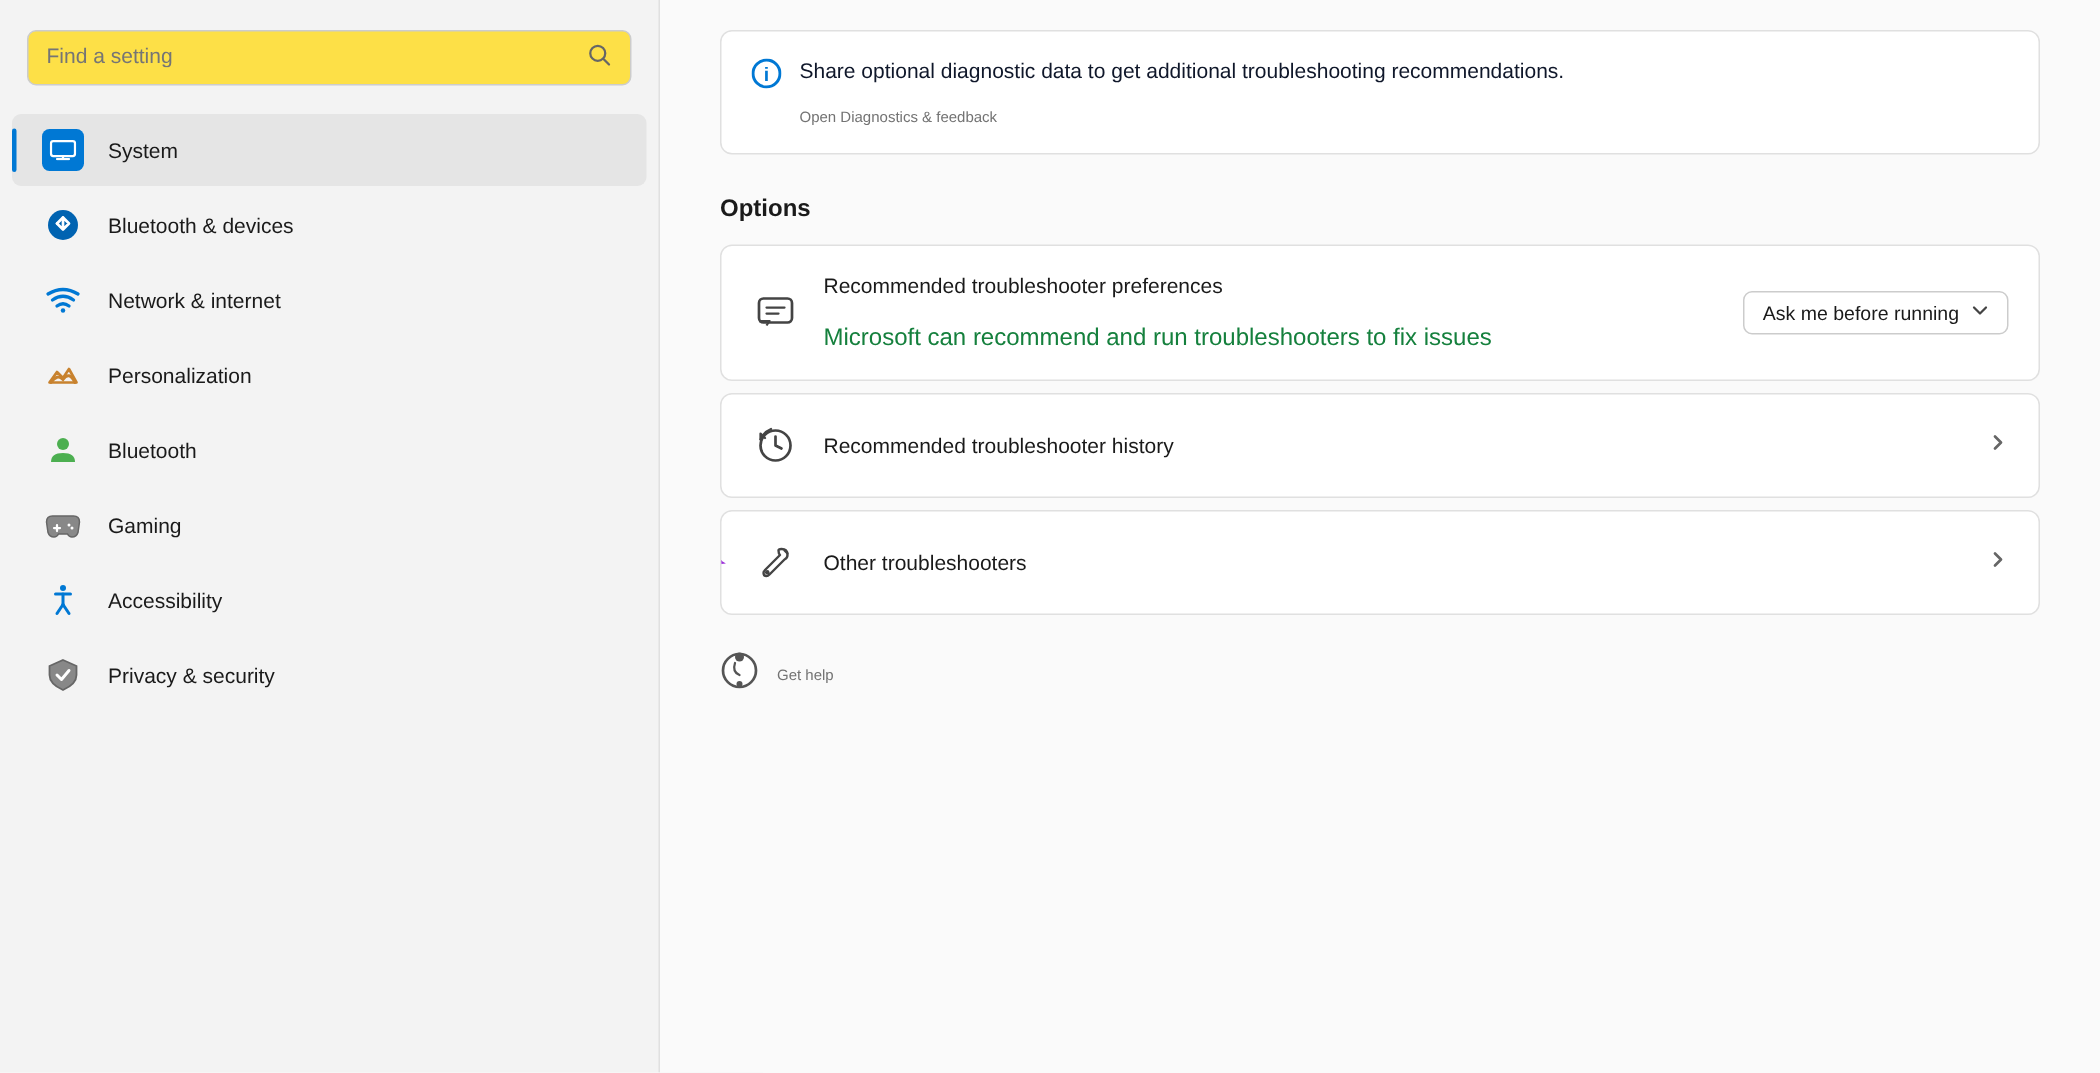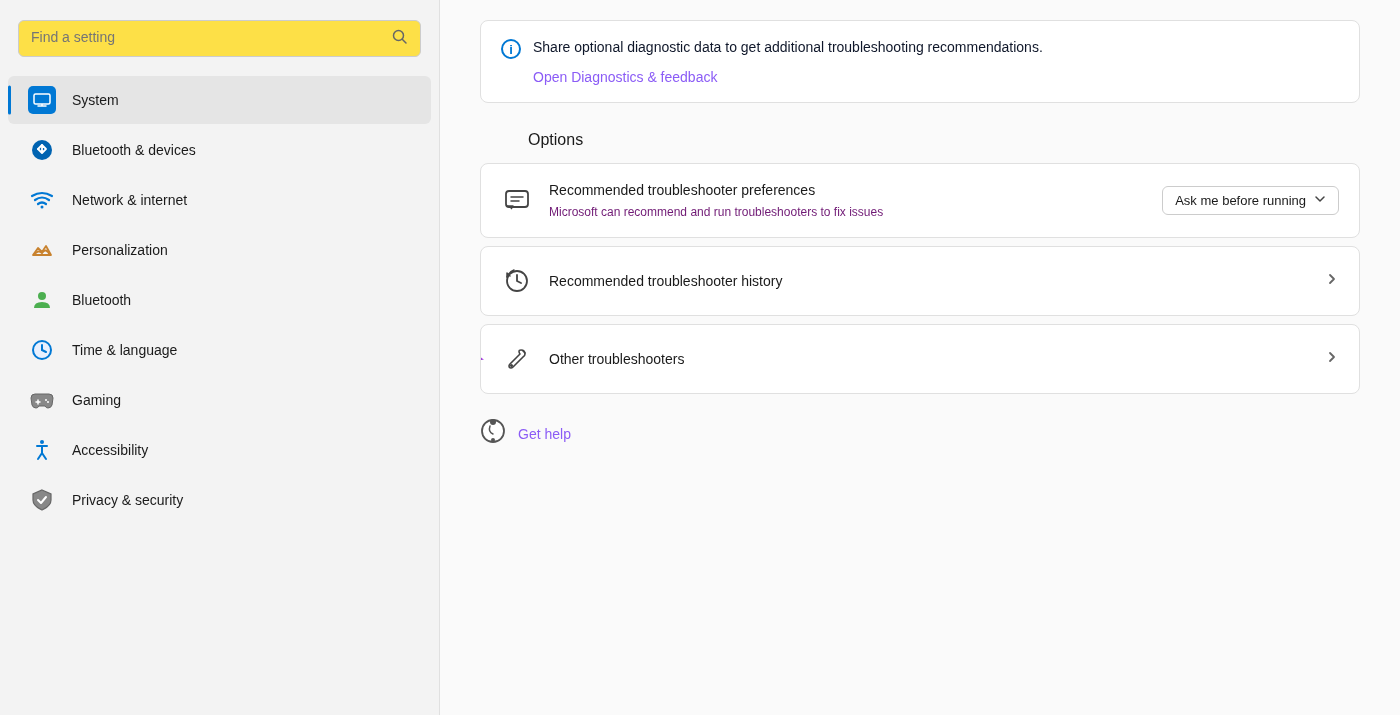--- a/index.html
+++ b/index.html
@@ -127,33 +127,32 @@
     }
 
     .info-desc {
       font-size: 14px;
       color: #0f172a;
       line-height: 1.5;
       margin-bottom: 10px;
     }
 
     .link-text {
-      color: #8b5cf6;
-      font-size: 14px;
+      color: #737373;
+      font-size: 10px;
       cursor: pointer;
       text-decoration: none;
     }
 
     
     .section-title {
       font-size: 16px;
-      font-weight: 400;
+      font-weight: 700;
       color: #1a1a1a;
       margin-bottom: 14px;
-      margin-left: 48px;
     }
 
     .option-card {
       background: #fff;
       border: 1px solid #e0e0e0;
       border-radius: 8px;
       margin-bottom: 8px;
       overflow: hidden;
     }
 
@@ -180,23 +179,23 @@
       flex: 1;
     }
 
     .option-title {
       font-size: 14px;
       font-weight: 500;
       color: #1a1a1a;
     }
 
     .option-desc {
-      font-size: 12px;
-      color: #701a75;
-      margin-top: 7px;
+      font-size: 16px;
+      color: #15803d;
+      margin-top: 19px;
     }
 
     .option-control {
       display: flex;
       align-items: center;
       gap: 6px;
     }
 
     .dropdown-btn {
       border: 1px solid #ccc;
@@ -318,30 +317,20 @@
   <div class="nav-item">
     <div class="nav-icon">
       <svg width="24" height="24" viewBox="0 0 24 24" fill="none">
         <circle cx="12" cy="8" r="4" fill="#4CAF50"></circle>
         <path d="M4 20 Q4 14 12 14 Q20 14 20 20" fill="#4CAF50"></path>
       </svg>
     </div>
     <span class="nav-label">Bluetooth</span>
   </div>
 
-  <div class="nav-item">
-    <div class="nav-icon">
-      <svg width="24" height="24" viewBox="0 0 24 24" fill="none">
-        <circle cx="12" cy="12" r="9" stroke="#0078d4" stroke-width="2" fill="#e8f0fe"></circle>
-        <line x1="12" y1="7" x2="12" y2="12" stroke="#0078d4" stroke-width="2" stroke-linecap="round"></line>
-        <line x1="12" y1="12" x2="16" y2="14" stroke="#0078d4" stroke-width="2" stroke-linecap="round"></line>
-      </svg>
-    </div>
-    <span class="nav-label">Time &amp; language</span>
-  </div>
 
   <div class="nav-item">
     <div class="nav-icon">
       <svg width="26" height="20" viewBox="0 0 26 20" fill="none">
         <path d="M2 8 Q2 4 6 4 L20 4 Q24 4 24 8 L23 15 Q22 18 19 18 Q17 18 16 16 L10 16 Q9 18 7 18 Q4 18 3 15 Z" fill="#888" stroke="#666" stroke-width="1"></path>
         <line x1="9" y1="10" x2="9" y2="14" stroke="white" stroke-width="1.5" stroke-linecap="round"></line>
         <line x1="7" y1="12" x2="11" y2="12" stroke="white" stroke-width="1.5" stroke-linecap="round"></line>
         <circle cx="17" cy="10" r="1" fill="white"></circle>
         <circle cx="19" cy="12" r="1" fill="white"></circle>
       </svg>

